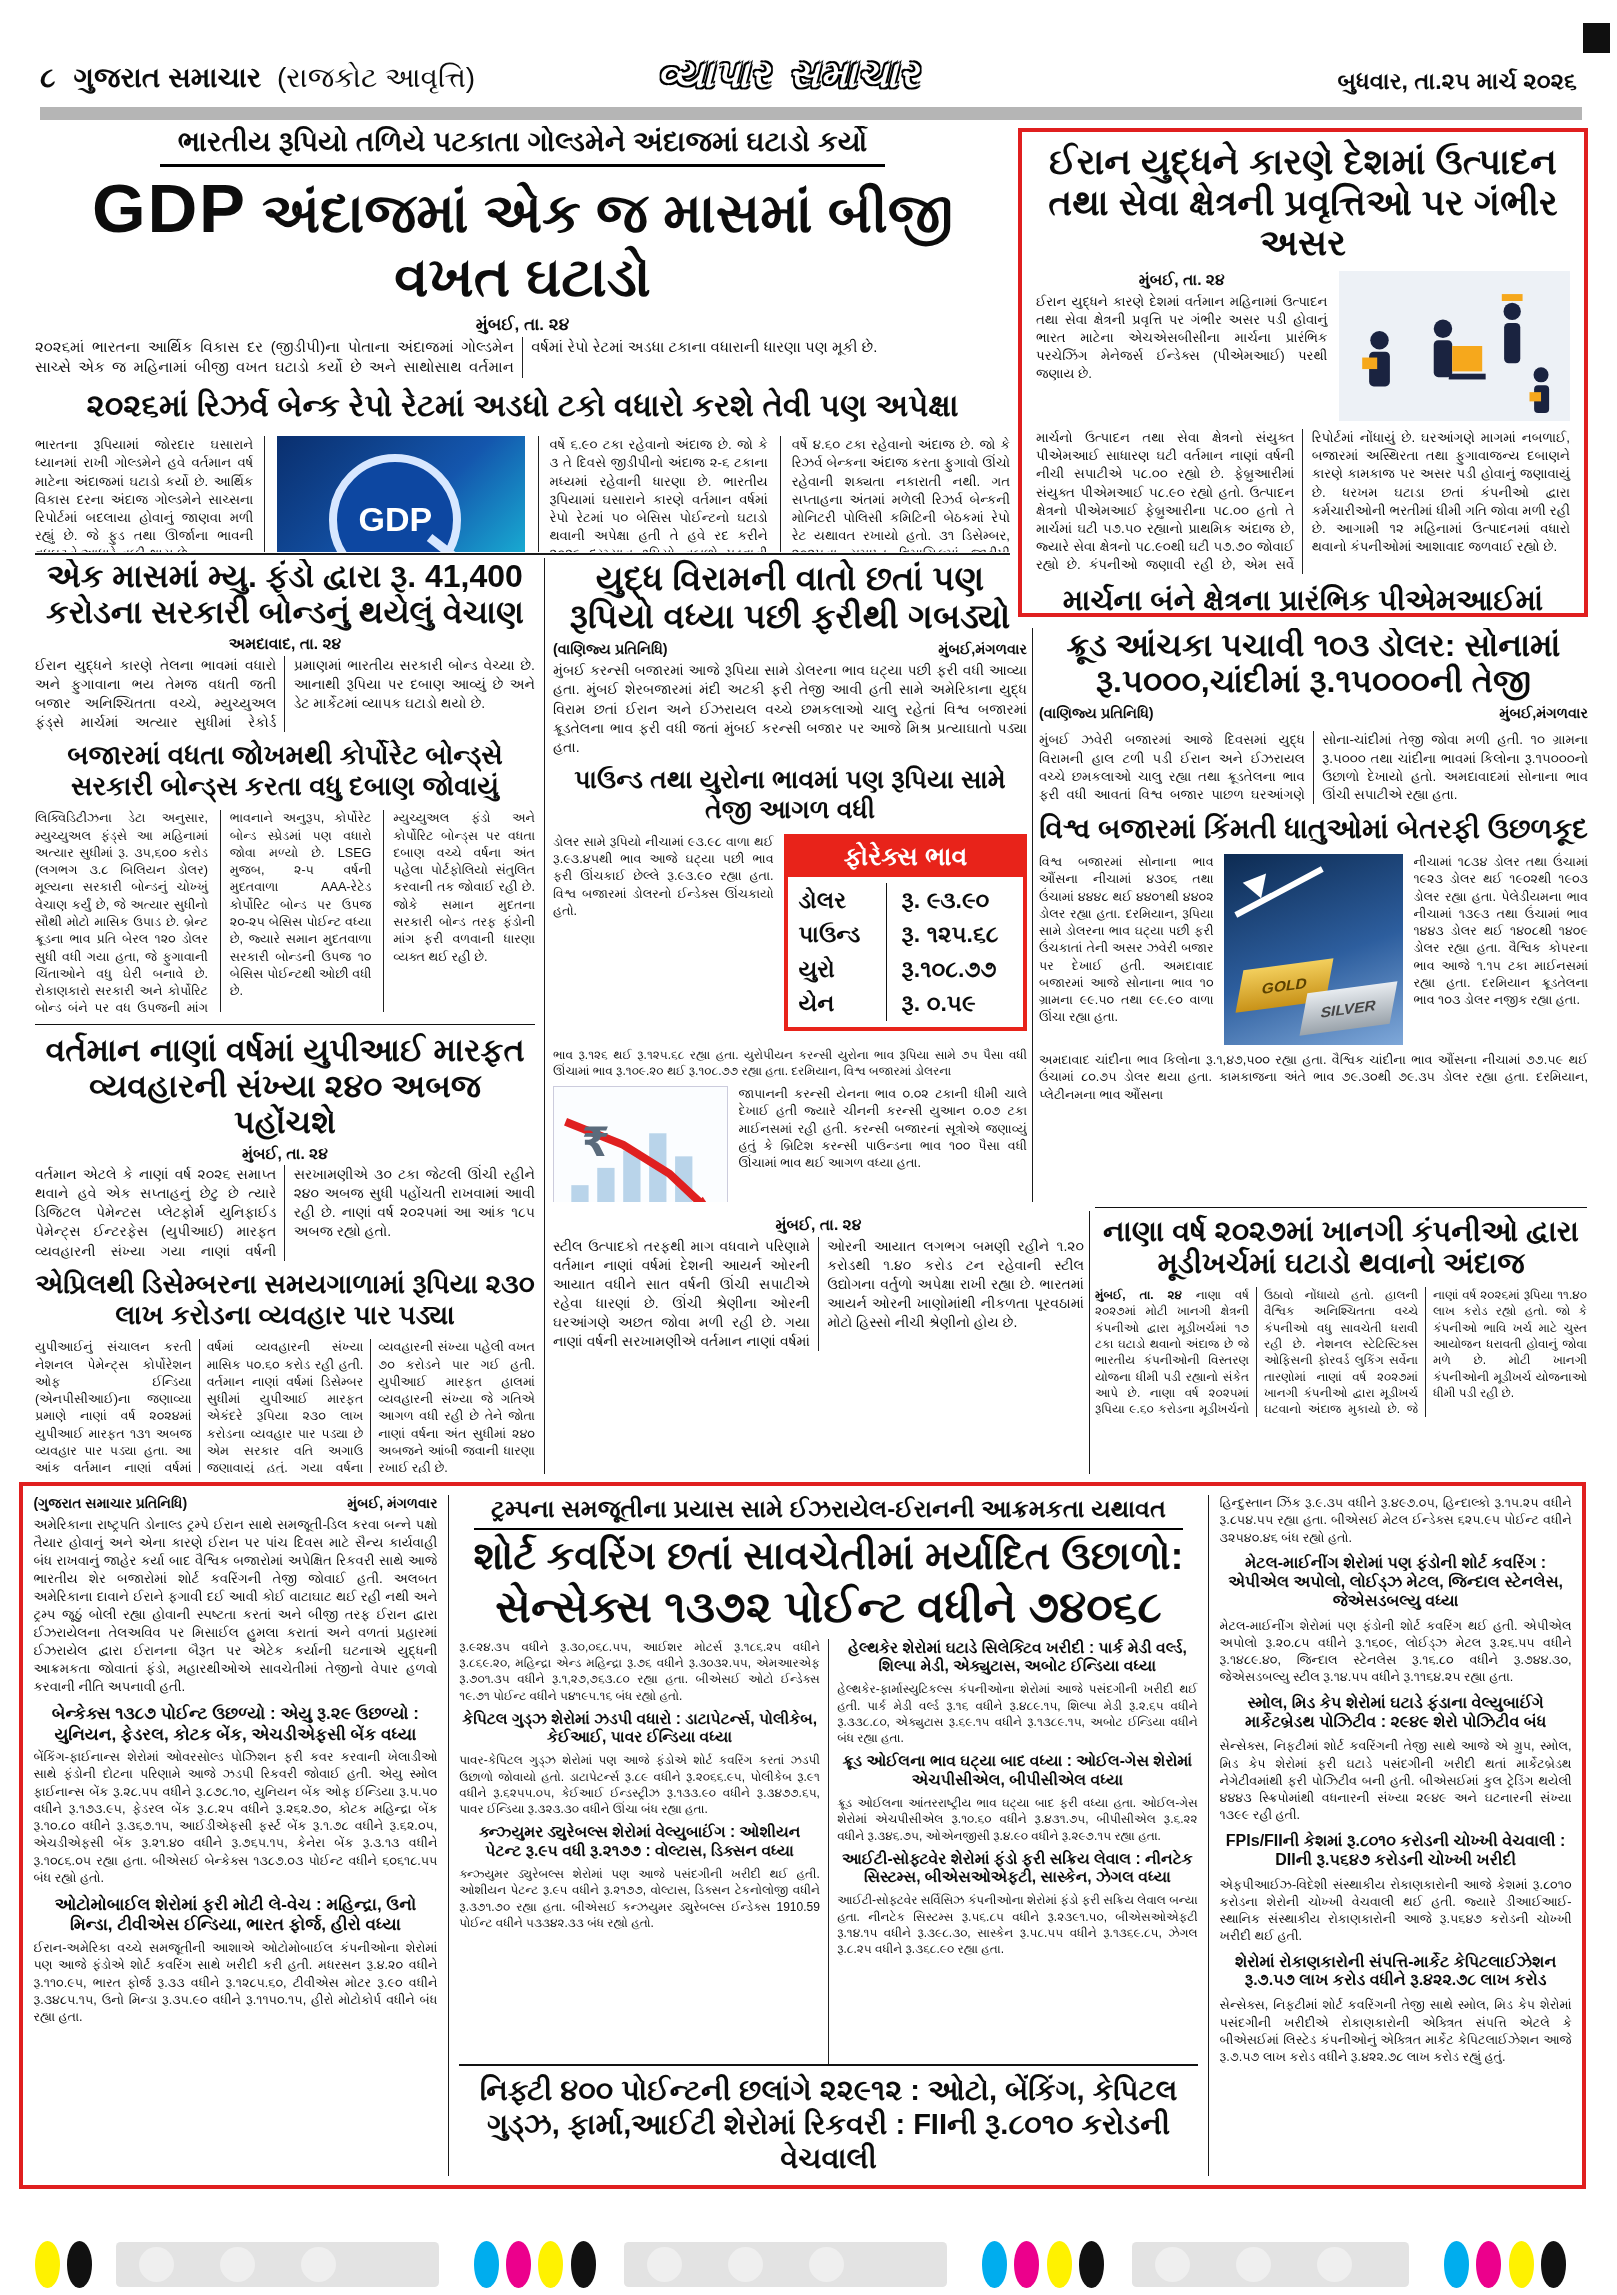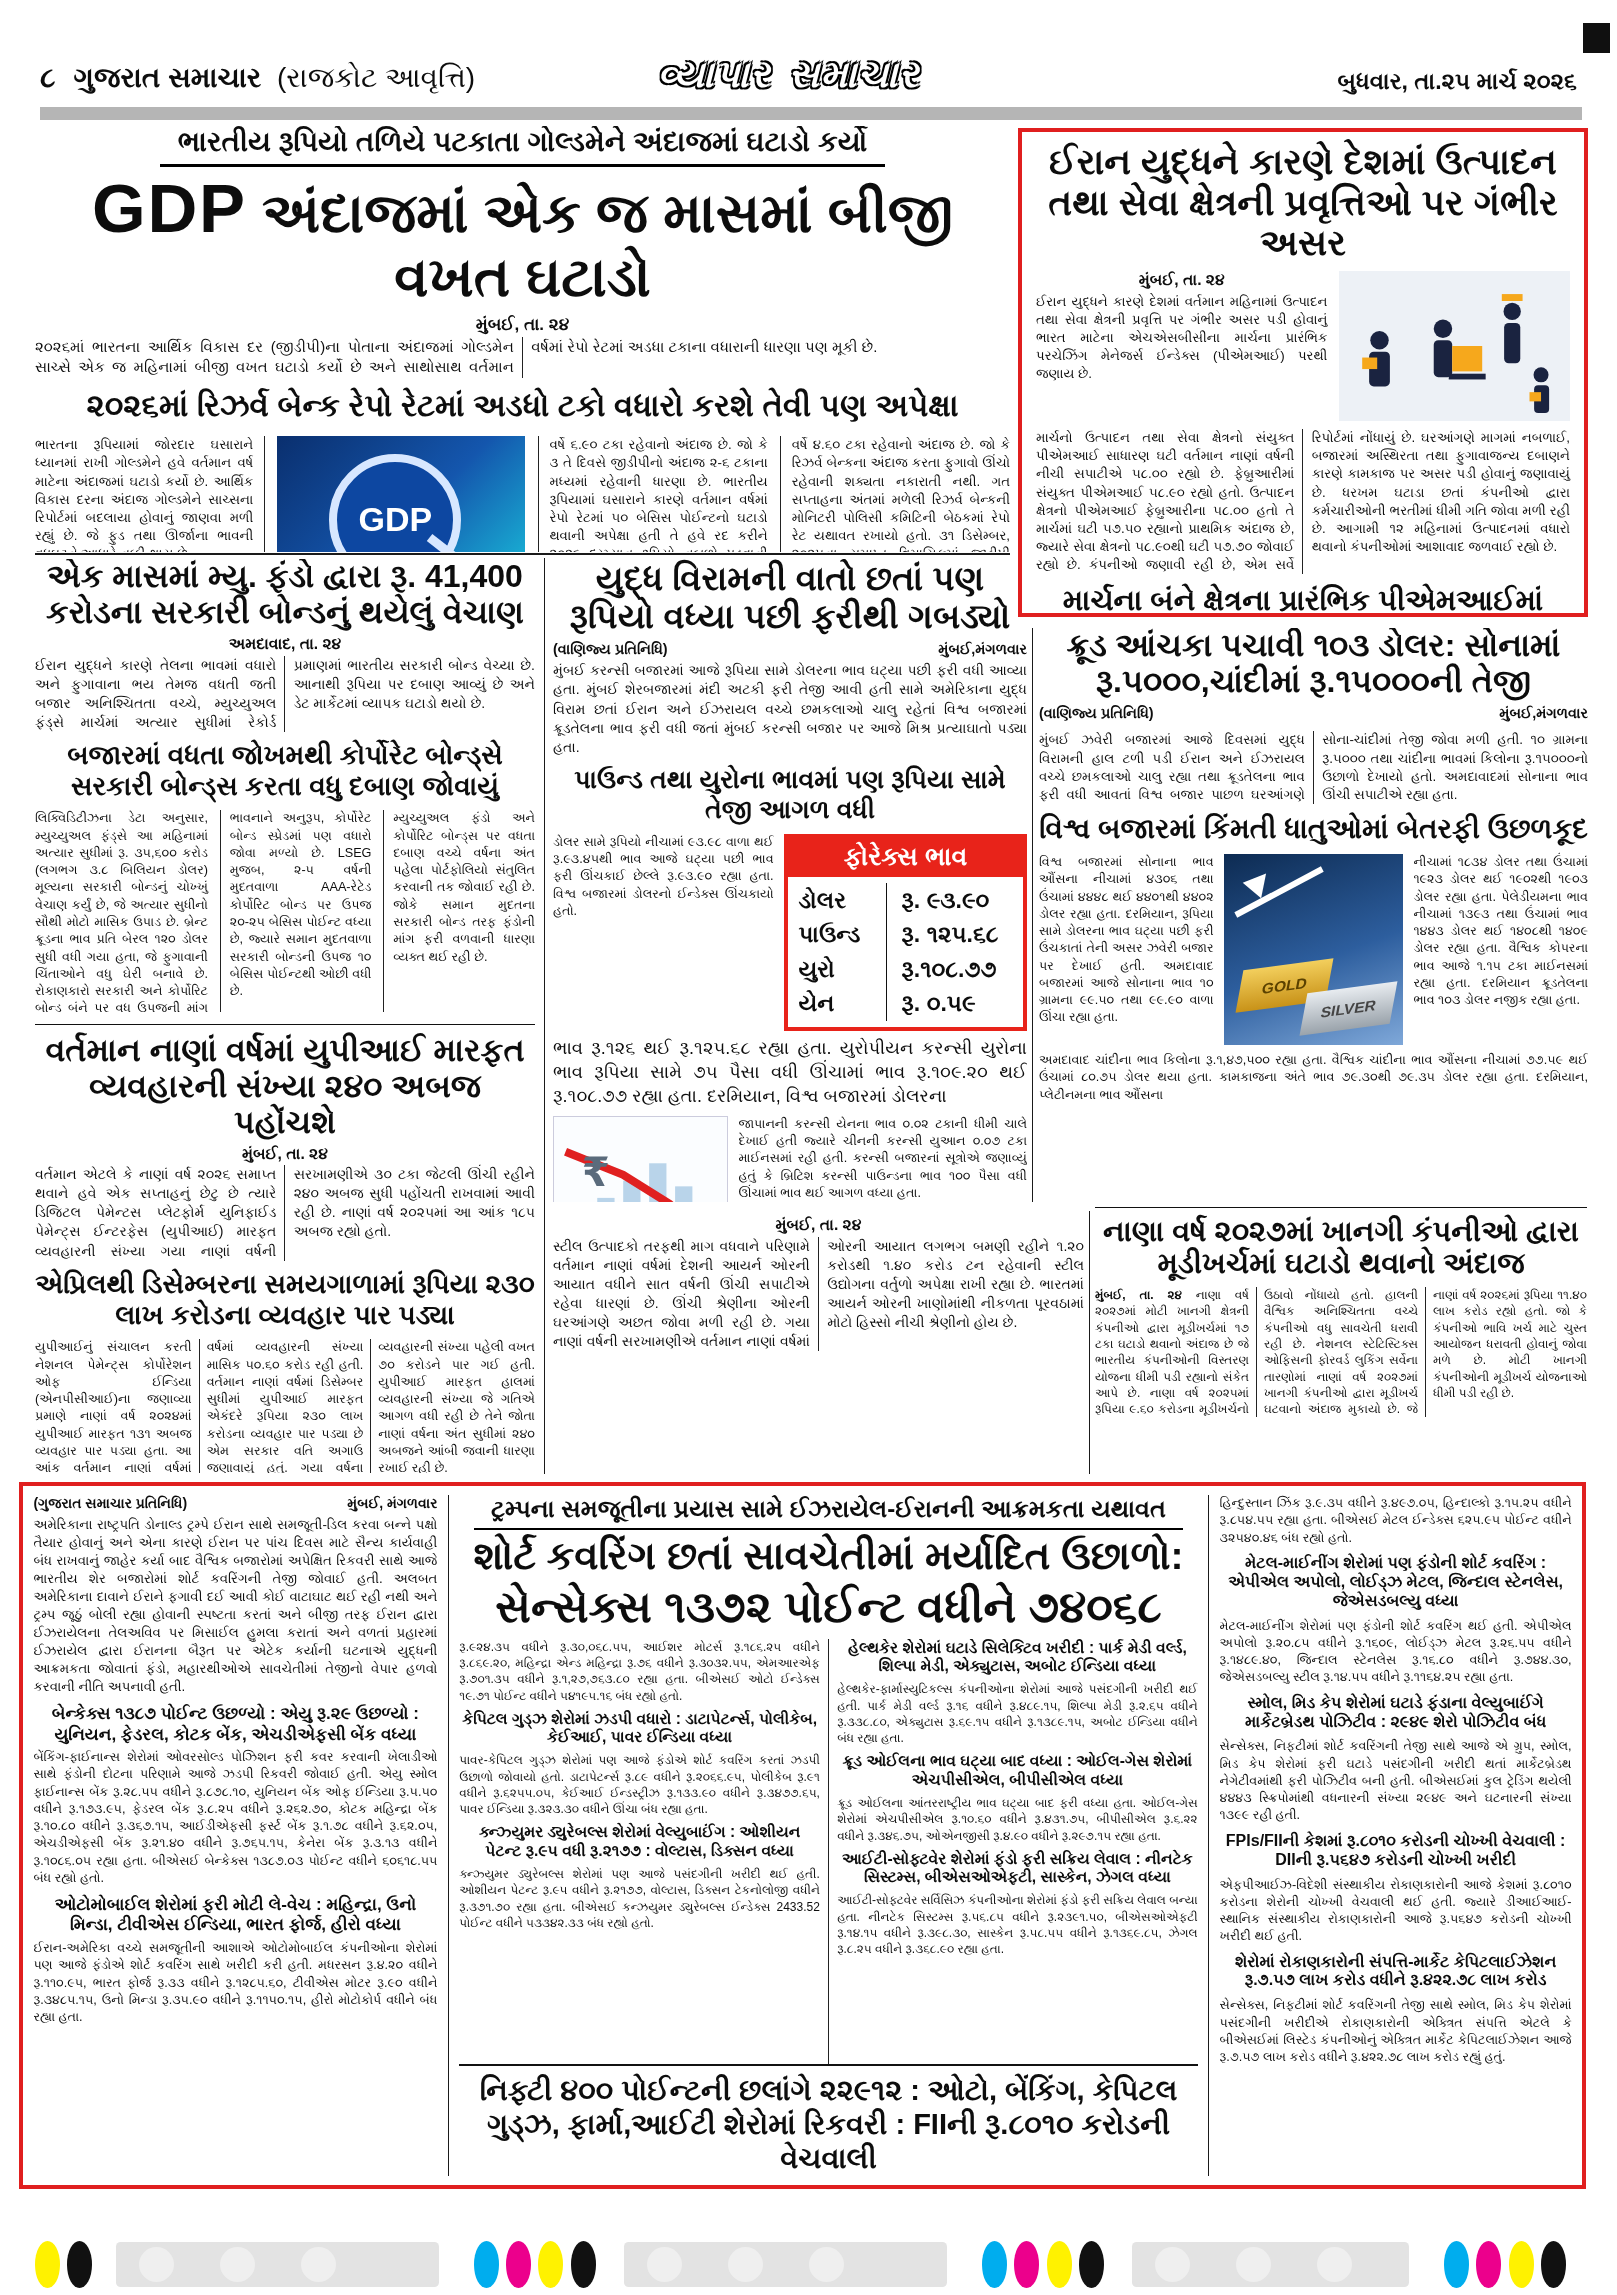--- a/index.html
+++ b/index.html
@@ -171,21 +171,21 @@
             <span class="lab">યુરો</span>
             <span class="val">રૂ.૧૦૮.૭૭</span>
           </div>
         <div class="fxrow">
             <span class="lab">યેન</span>
             <span class="val">રૂ. ૦.૫૯</span>
           </div>
       </div>
     </div>
   </div>
-  <div class="jt" style="font-size:18px;margin-top:5px;">ભાવ રૂ.૧૨૬ થઈ રૂ.૧૨૫.૬૮ રહ્યા હતા. યુરોપીયન કરન્સી યુરોના ભાવ રૂપિયા સામે ૭૫ પૈસા વધી ઊંચામાં ભાવ રૂ.૧૦૯.૨૦ થઈ રૂ.૧૦૮.૭૭ રહ્યા હતા. દરમિયાન, વિશ્વ બજારમાં ડોલરના</div>
+  <div class="jt" style="font-size:12px;margin-top:16px;">ભાવ રૂ.૧૨૬ થઈ રૂ.૧૨૫.૬૮ રહ્યા હતા. યુરોપીયન કરન્સી યુરોના ભાવ રૂપિયા સામે ૭૫ પૈસા વધી ઊંચામાં ભાવ રૂ.૧૦૯.૨૦ થઈ રૂ.૧૦૮.૭૭ રહ્યા હતા. દરમિયાન, વિશ્વ બજારમાં ડોલરના</div>
   <div style="display:flex;gap:10.4px;margin-top:7px;">
     <div class="imgbox rupeeimg" style="width:173px;height:156px;flex:none;">
       <svg width="173" height="156" viewBox="0 0 300 270">
         <rect x="0" y="0" width="300" height="270" fill="#fbfdff"></rect>
         <rect x="30" y="170" width="30" height="80" fill="#b9d4ea"></rect>
           <rect x="75" y="140" width="30" height="110" fill="#b9d4ea"></rect>
         <rect x="120" y="110" width="30" height="140" fill="#b9d4ea"></rect>
           <rect x="165" y="80" width="30" height="170" fill="#b9d4ea"></rect>
         <rect x="210" y="120" width="30" height="130" fill="#b9d4ea"></rect>
         <polyline points="20,60 120,100 200,150 262,208" stroke="#e02020" stroke-width="14" fill="none"></polyline>
@@ -269,21 +269,21 @@
   <div style="width:1.2px;background:#1a1a1a;flex:none;"></div>
   <div style="flex:1;display:flex;flex-direction:column;overflow:hidden;">
     <div class="kicker" style="font-size:24px;"><span class="inner" style="border-bottom-width:2.3px;">ટ્રમ્પના સમજૂતીના પ્રયાસ સામે ઈઝરાયેલ-ઈરાનની આક્રમકતા યથાવત</span></div>
     <div class="hl" style="font-size:39px;margin-top:4.6px;">શોર્ટ કવરિંગ છતાં સાવચેતીમાં મર્યાદિત ઉછાળો:</div>
     <div class="hl" style="font-size:44px;margin-top:3.5px;">સેન્સેક્સ ૧૩૭૨ પોઈન્ટ વધીને ૭૪૦૬૮</div>
     <div class="cols2" style="font-size:12px;margin-top:8px;flex:1;overflow:hidden;">
       <div class="jt">રૂ.૯૨૪.૩૫ વધીને રૂ.૩૦,૦૬૮.૫૫, આઈશર મોટર્સ રૂ.૧૮૬.૨૫ વધીને રૂ.૮૬૯.૨૦, મહિન્દ્રા એન્ડ મહિન્દ્રા રૂ.૭૬ વધીને રૂ.૩૦૩૨.૫૫, એમઆરએફ રૂ.૭૦૧.૩૫ વધીને રૂ.૧,૨૭,૭૬૩.૮૦ રહ્યા હતા. બીએસઈ ઓટો ઈન્ડેક્સ ૧૯.૭૧ પોઈન્ટ વધીને ૫૪૧૯૫.૧૬ બંધ રહ્યો હતો.</div>
       <div class="subh" style="font-size:15.6px;margin:5.8px 0;">કેપિટલ ગુડ્ઝ શેરોમાં ઝડપી વધારો : ડાટાપેટર્ન્સ, પોલીકેબ, કેઈઆઈ, પાવર ઈન્ડિયા વધ્યા</div>
       <div class="jt">પાવર-કેપિટલ ગુડ્ઝ શેરોમાં પણ આજે ફંડોએ શોર્ટ કવરિંગ કરતાં ઝડપી ઉછાળો જોવાયો હતો. ડાટાપેટર્ન્સ રૂ.૮૯ વધીને રૂ.૨૦૬૬.૯૫, પોલીકેબ રૂ.૯૧ વધીને રૂ.૬૨૫૫.૦૫, કેઈઆઈ ઈન્ડસ્ટ્રીઝ રૂ.૧૩૩.૯૦ વધીને રૂ.૩૪૭૭.૬૫, પાવર ઈન્ડિયા રૂ.૩૨૩.૩૦ વધીને ઊંચા બંધ રહ્યા હતા.</div>
       <div class="subh" style="font-size:15.6px;margin:5.8px 0;">ક્ન્ઝ્યુમર ડ્યુરેબલ્સ શેરોમાં વેલ્યુબાઈંગ : ઓશીયન પેટન્ટ રૂ.૯૫ વધી રૂ.૨૧૭૭ : વોલ્ટાસ, ડિક્સન વધ્યા</div>
-      <div class="jt">ક્ન્ઝ્યુમર ડ્યુરેબલ્સ શેરોમાં પણ આજે પસંદગીની ખરીદી થઈ હતી. ઓશીયન પેટન્ટ રૂ.૯૫ વધીને રૂ.૨૧૭૭, વોલ્ટાસ, ડિક્સન ટેકનોલોજી વધીને રૂ.૩૭૧.૭૦ રહ્યા હતા. બીએસઈ કન્ઝયુમર ડ્યુરેબલ્સ ઈન્ડેક્સ 2433.52 પોઈન્ટ વધીને ૫૩૩૪૨.૩૩ બંધ રહ્યો હતો.</div>
+      <div class="jt">ક્ન્ઝ્યુમર ડ્યુરેબલ્સ શેરોમાં પણ આજે પસંદગીની ખરીદી થઈ હતી. ઓશીયન પેટન્ટ રૂ.૯૫ વધીને રૂ.૨૧૭૭, વોલ્ટાસ, ડિક્સન ટેકનોલોજી વધીને રૂ.૩૭૧.૭૦ રહ્યા હતા. બીએસઈ કન્ઝયુમર ડ્યુરેબલ્સ ઈન્ડેક્સ 1910.59 પોઈન્ટ વધીને ૫૩૩૪૨.૩૩ બંધ રહ્યો હતો.</div>
       <div class="subh" style="font-size:15.6px;margin:5.8px 0;">હેલ્થકેર શેરોમાં ઘટાડે સિલેક્ટિવ ખરીદી : પાર્ક મેડી વર્લ્ડ, શિલ્પા મેડી, એક્યુટાસ, અબોટ ઈન્ડિયા વધ્યા</div>
       <div class="jt">હેલ્થકેર-ફાર્માસ્યુટિકલ્સ કંપનીઓના શેરોમાં આજે પસંદગીની ખરીદી થઈ હતી. પાર્ક મેડી વર્લ્ડ રૂ.૧૬ વધીને રૂ.૪૮૯.૧૫, શિલ્પા મેડી રૂ.૨.૬૫ વધીને રૂ.૩૩૮.૮૦, એક્યુટાસ રૂ.૬૯.૧૫ વધીને રૂ.૧૩૮૯.૧૫, અબોટ ઈન્ડિયા વધીને બંધ રહ્યા હતા.</div>
       <div class="subh" style="font-size:15.6px;margin:5.8px 0;">ક્રૂડ ઓઈલના ભાવ ઘટ્યા બાદ વધ્યા : ઓઈલ-ગેસ શેરોમાં એચપીસીએલ, બીપીસીએલ વધ્યા</div>
       <div class="jt">ક્રૂડ ઓઈલના આંતરરાષ્ટ્રીય ભાવ ઘટ્યા બાદ ફરી વધ્યા હતા. ઓઈલ-ગેસ શેરોમાં એચપીસીએલ રૂ.૧૦.૬૦ વધીને રૂ.૪૩૧.૭૫, બીપીસીએલ રૂ.૬.૨૨ વધીને રૂ.૩૪૬.૭૫, ઓએનજીસી રૂ.૪.૯૦ વધીને રૂ.૨૯૭.૧૫ રહ્યા હતા.</div>
       <div class="subh" style="font-size:15.6px;margin:5.8px 0;">આઈટી-સોફ્ટવેર શેરોમાં ફંડો ફરી સક્રિય લેવાલ : નીનટેક સિસ્ટમ્સ, બીએસઓએફટી, સાસ્કેન, ઝેગલ વધ્યા</div>
       <div class="jt">આઈટી-સોફ્ટવેર સર્વિસિઝ કંપનીઓના શેરોમાં ફંડો ફરી સક્રિય લેવાલ બન્યા હતા. નીનટેક સિસ્ટમ્સ રૂ.૫૬.૮૫ વધીને રૂ.૨૩૯૧.૫૦, બીએસઓએફટી રૂ.૧૪.૧૫ વધીને રૂ.૩૯૮.૩૦, સાસ્કેન રૂ.૫૮.૫૫ વધીને રૂ.૧૩૬૯.૮૫, ઝેગલ રૂ.૮.૨૫ વધીને રૂ.૩૬૮.૯૦ રહ્યા હતા.</div>
     </div>
     <div class="footerline" style="font-size:29px;">નિફ્ટી ૪૦૦ પોઈન્ટની છલાંગે ૨૨૯૧૨ : ઓટો, બેંકિંગ, કેપિટલ ગુડ્ઝ, ફાર્મા,આઈટી શેરોમાં રિકવરી : FIIની રૂ.૮૦૧૦ કરોડની વેચવાલી</div>
   </div>
   <div style="width:1.2px;background:#1a1a1a;flex:none;"></div>

